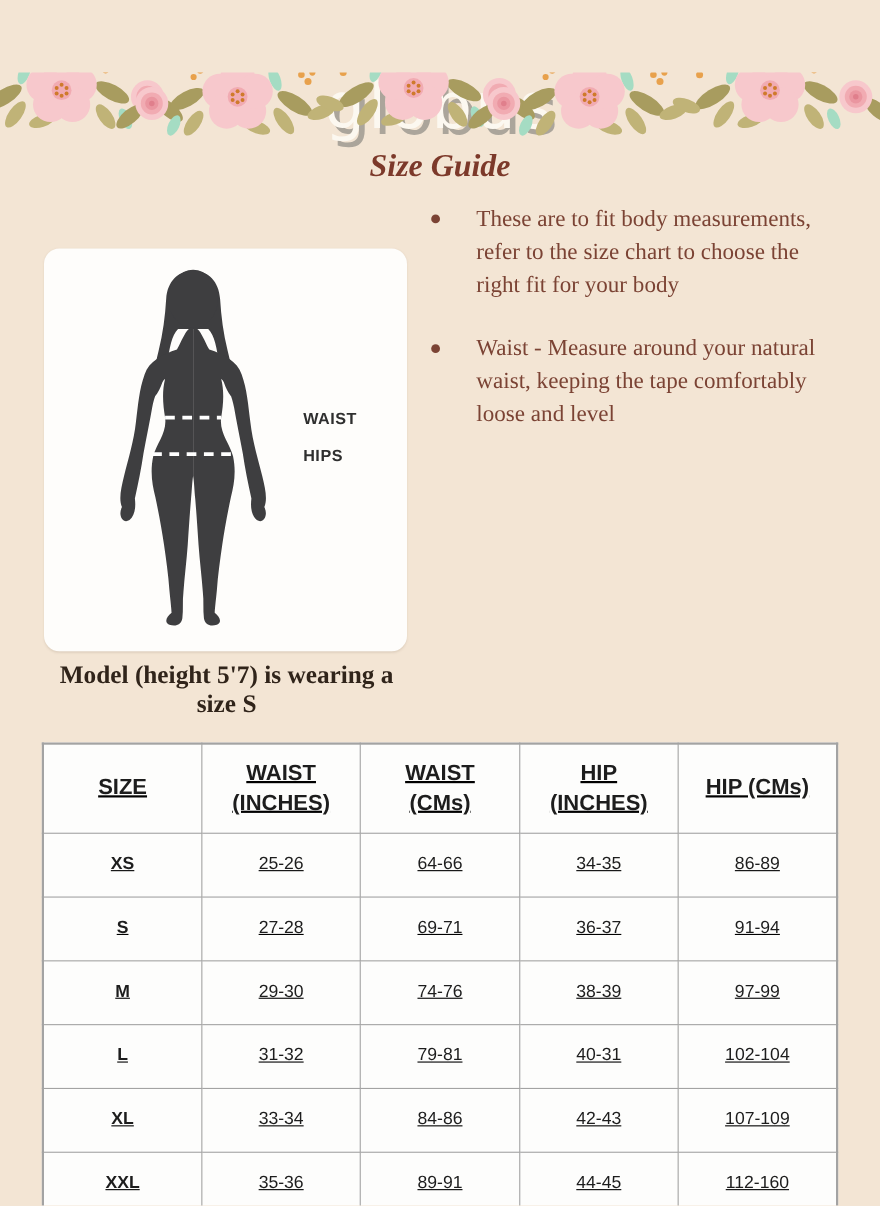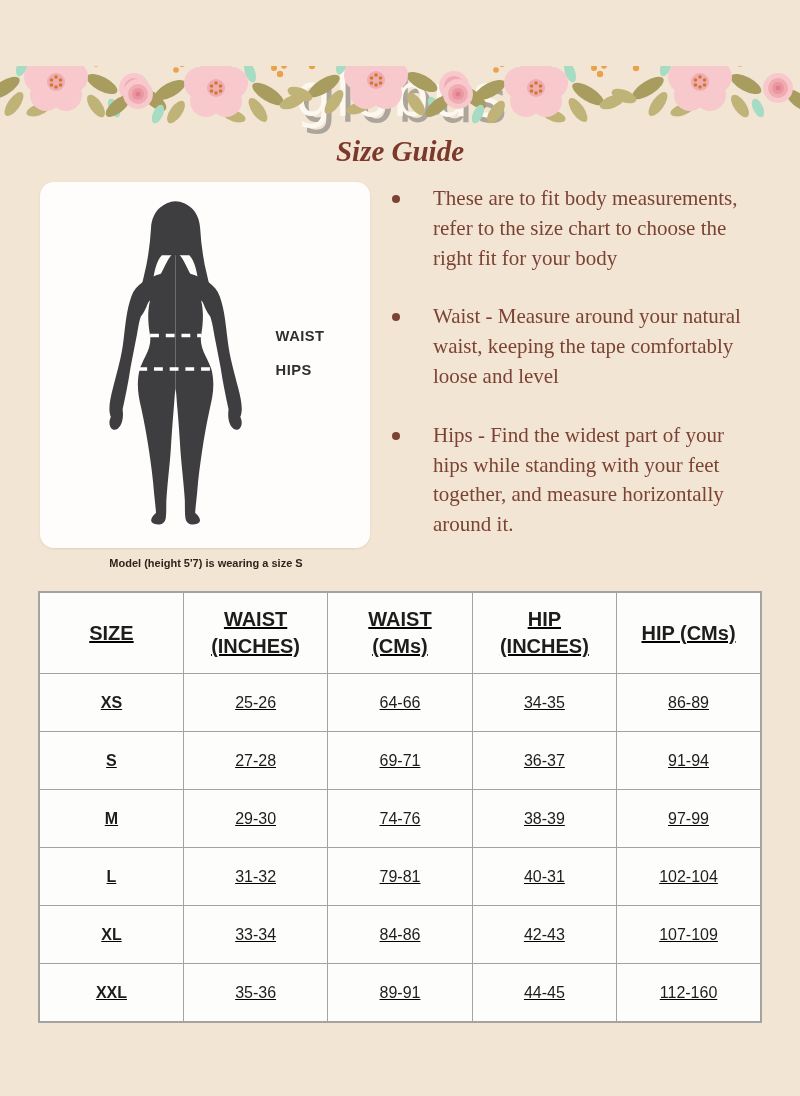--- a/index.html
+++ b/index.html
@@ -38,35 +38,35 @@
     color: var(--heading, #7c392a);
     margin-top: 8px;
     font-style: italic;
   }
 
   .content {
     display: flex;
     margin: 14px 38px 0 40px;
     gap: 18px;
   }
-  .figure-col { width: 332px; flex: 0 0 auto; }
+  .figure-col { width: 332px; flex: 0 0 auto; margin-top: 44px; }
   .figure-card {
     width: 330px; height: 366px;
     background: var(--card-bg, #fefdfb);
     border-radius: 14px;
     box-shadow: 0 1px 2px rgba(120,100,80,.15);
     display: flex; align-items: center; justify-content: center;
   }
   .figure-card svg { display: block; }
   .figure-caption {
     margin-top: 9px;
     text-align: center;
-    font-family: Liberation Sans, sans-serif;
+    font-family: Liberation Serif, serif;
     font-weight: 700;
-    font-size: 11px;
+    font-size: 23px;
     color: var(--caption, #30241a);
   }
 
   .tips-col { flex: 1 1 auto; padding-top: 2px; }
   .tips-list { list-style: none; margin: 0; padding: 0; }
   .tips-list li {
     display: flex;
     margin-bottom: 29px;
     font-family: "Liberation Serif", serif;
     font-size: 21px;
@@ -193,24 +193,20 @@
     <div class="tips-col">
       <ul class="tips-list">
           <li>
             <span class="dot"></span>
             <span>These are to fit body measurements, refer to the size chart to choose the right fit for your body</span>
           </li>
           <li>
             <span class="dot"></span>
             <span>Waist - Measure around your natural waist, keeping the tape comfortably loose and level</span>
           </li>
-          <li>
-            <span class="dot"></span>
-            <span>Hips - Find the widest part of your hips while standing with your feet together, and measure horizontally around it.</span>
-          </li>
         </ul>
     </div>
 
   </div>
 
   <div class="table-wrap">
     <table class="size-table" id="size-table">
       <thead>
           <tr>
             <th>SIZE</th>

